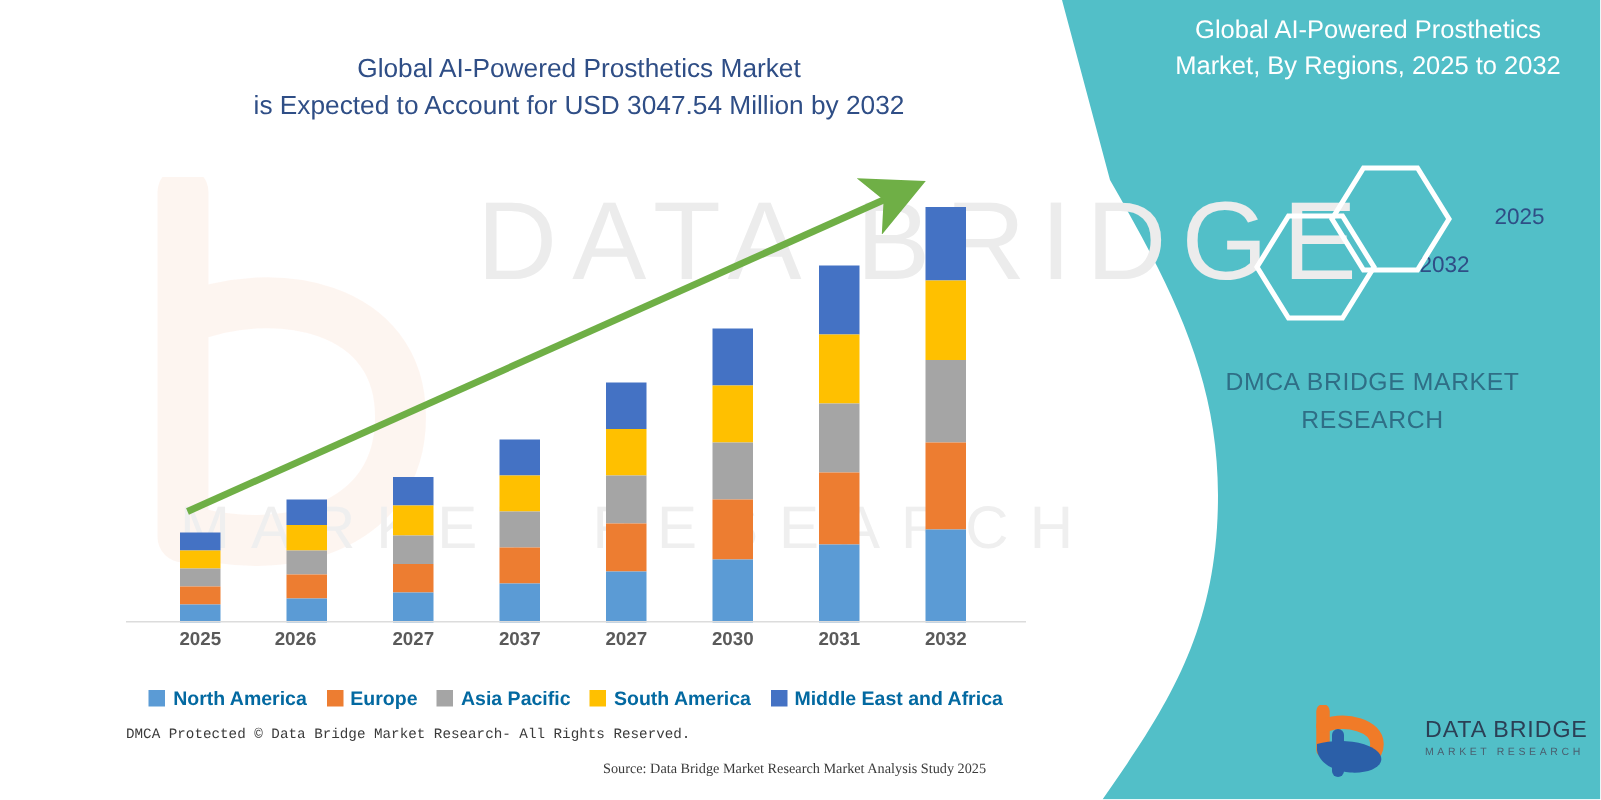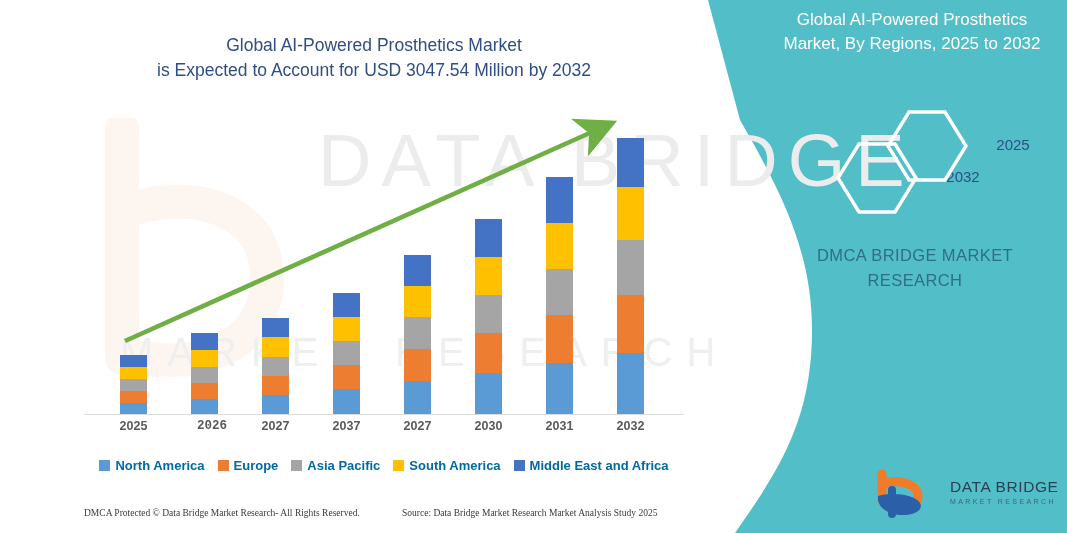--- a/index.html
+++ b/index.html
@@ -17,21 +17,21 @@
   .wm-text{
     position:absolute;color:#e9e9e9;font-weight:400;letter-spacing:6px;
     white-space:nowrap;user-select:none;
   }
   #wm-line1{left:318px;top:118px;font-size:74px;letter-spacing:10px;color:#ececec;}
   #wm-line2{left:120px;top:330px;font-size:40px;letter-spacing:14px;color:#efefef;}
   #wm-logo{position:absolute;left:92px;top:118px;width:240px;height:285px;opacity:.5;}
 
   
   #headline{
-    position:absolute;left:64px;top:33px;width:620px;text-align:center;
+    position:absolute;left:76px;top:33px;width:620px;text-align:center;
     color:#2f4e86;font-size:17.5px;line-height:1.42;font-weight:400;
   }
   #headline .l2{display:block;}
 
   
   #chart-area{position:absolute;left:84px;top:100px;width:600px;height:315px;}
   #plot{position:absolute;left:0;top:0;width:600px;height:315px;}
   .bar-col{position:absolute;bottom:0;width:27px;}
   .seg{width:100%;display:block;}
   #baseline{position:absolute;left:0;bottom:0;width:600px;height:1px;background:#dcdcdc;}
@@ -48,22 +48,22 @@
   #legend{
     position:absolute;left:84px;top:454px;width:600px;height:22px;
     display:flex;justify-content:center;align-items:center;gap:13px;
   }
   .lg-item{display:flex;align-items:center;gap:5px;}
   .lg-swatch{width:11px;height:11px;display:block;}
   .lg-label{font-size:13px;font-weight:bold;color:#0369a1;white-space:nowrap;}
 
   
   #footer-left{
-    position:absolute;left:84px;top:508px;
-    font-family:Liberation Serif, serif;font-size:9.5px;color:#3a3a3a;white-space:nowrap;
+    position:absolute;left:84px;top:484px;
+    font-family:Liberation Mono, monospace;font-size:9.5px;color:#3a3a3a;white-space:nowrap;
   }
   #footer-src{
     position:absolute;left:402px;top:508px;
     font-family:"Liberation Serif", serif;font-size:9.5px;color:#3a3a3a;white-space:nowrap;
   }
 
   
   #panel-title{
     position:absolute;left:772px;top:8px;width:280px;text-align:center;
     color:#ffffff;font-size:17px;line-height:1.42;font-weight:400;
@@ -175,21 +175,21 @@
         <marker id="ah" markerWidth="9" markerHeight="9" refX="3" refY="4.5" orient="auto">
           <path d="M0,0 L9,4.5 L0,9 L2.3,4.5 Z" fill="#6FAF46"></path>
         </marker>
       </defs>
       <line x1="41" y1="241" x2="508" y2="32" stroke="#6FAF46" stroke-width="4.6" marker-end="url(#ah)"></line>
     </svg>
   </div>
 
   <div id="axis-labels">
       <div class="axis-lab" style="left: 19.5px;">2025</div>
-      <div class="axis-lab" style="left: 98px; font-family: Liberation Mono, monospace;">2026</div>
+      <div class="axis-lab" style="left: 83px;">2026</div>
       <div class="axis-lab" style="left: 161.5px;">2027</div>
       <div class="axis-lab" style="left: 232.5px;">2037</div>
       <div class="axis-lab" style="left: 303.5px;">2027</div>
       <div class="axis-lab" style="left: 374.5px;">2030</div>
       <div class="axis-lab" style="left: 445.5px;">2031</div>
       <div class="axis-lab" style="left: 516.5px;">2032</div>
     </div>
 
   <div id="legend">
       <div class="lg-item">

